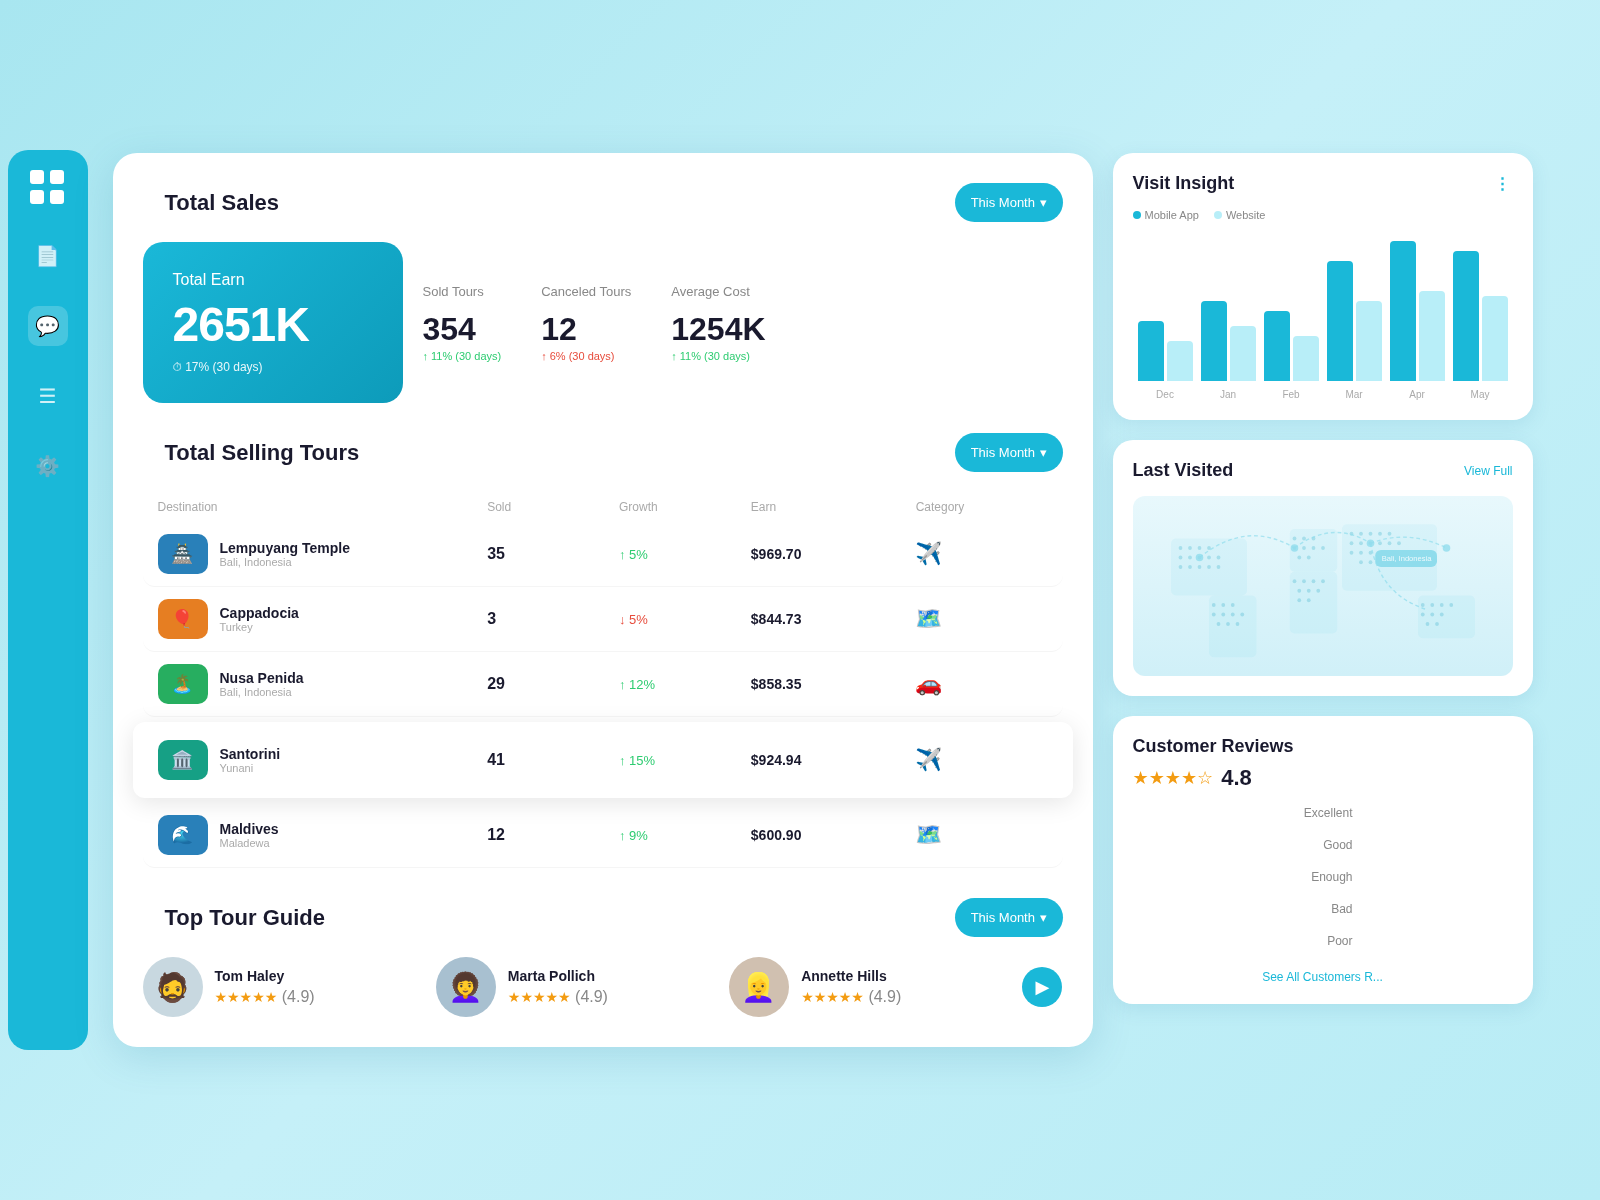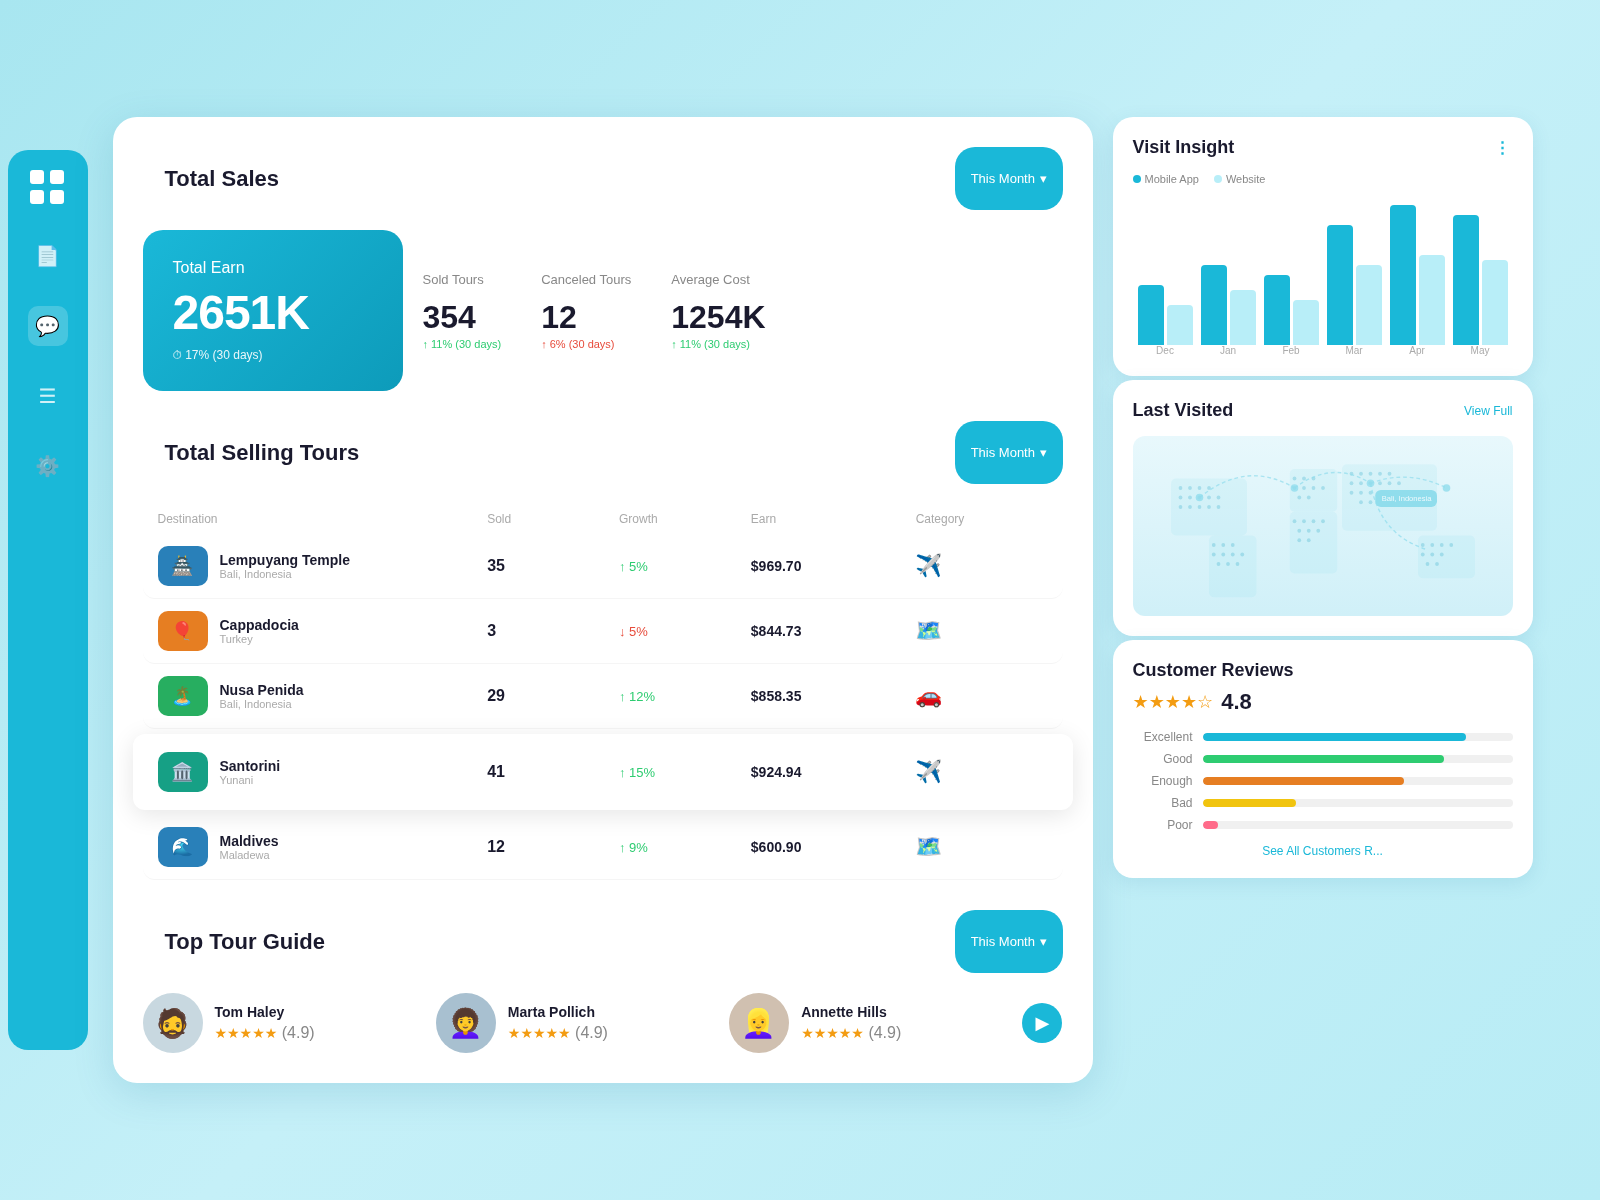--- a/index.html
+++ b/index.html
@@ -71,21 +71,21 @@
       padding: 30px;
       width: 980px;
       min-height: 860px;
       box-shadow: 0 10px 40px rgba(0,100,150,0.15);
     }
 
     
     .right-panel {
       display: flex;
       flex-direction: column;
-      gap: 4px;
+      gap: 20px;
       width: 420px;
     }
 
     
     .section-header {
       display: flex;
       justify-content: space-between;
       align-items: center;
       margin-bottom: 20px;
     }
@@ -93,21 +93,21 @@
       font-size: 22px;
       font-weight: 700;
       color: #1a1a2e;
       margin-left: 22px;
     }
     .month-btn {
       background: #1ab8d8;
       color: white;
       border: none;
       border-radius: 20px;
-      padding: 24px 16px;
+      padding: 12px 16px;
       font-size: 13px;
       cursor: pointer;
       display: flex;
       align-items: center;
       gap: 5px;
     }
 
     
     .earn-row {
       display: flex;
@@ -327,20 +327,21 @@
     }
     .bar {
       border-radius: 4px 4px 0 0;
       flex: 1;
     }
     .bar.mobile { background: #1ab8d8; }
     .bar.website { background: #b8eef8; }
     .chart-labels {
       display: flex;
       gap: 8px;
+      margin-top: 8px;
       padding: 0 5px;
     }
     .chart-label {
       flex: 1;
       text-align: center;
       font-size: 10px;
       color: #aaa;
     }
 
     
@@ -375,20 +376,21 @@
     .review-bars {
       display: flex;
       flex-direction: column;
       gap: 8px;
     }
     .review-bar-row {
       display: flex;
       align-items: center;
       gap: 10px;
       font-size: 12px;
+      flex-direction: column;
     }
     .review-bar-label {
       width: 60px;
       text-align: right;
       color: #888;
     }
     .review-bar-bg {
       flex: 1;
       height: 8px;
       background: #f0f0f0;

